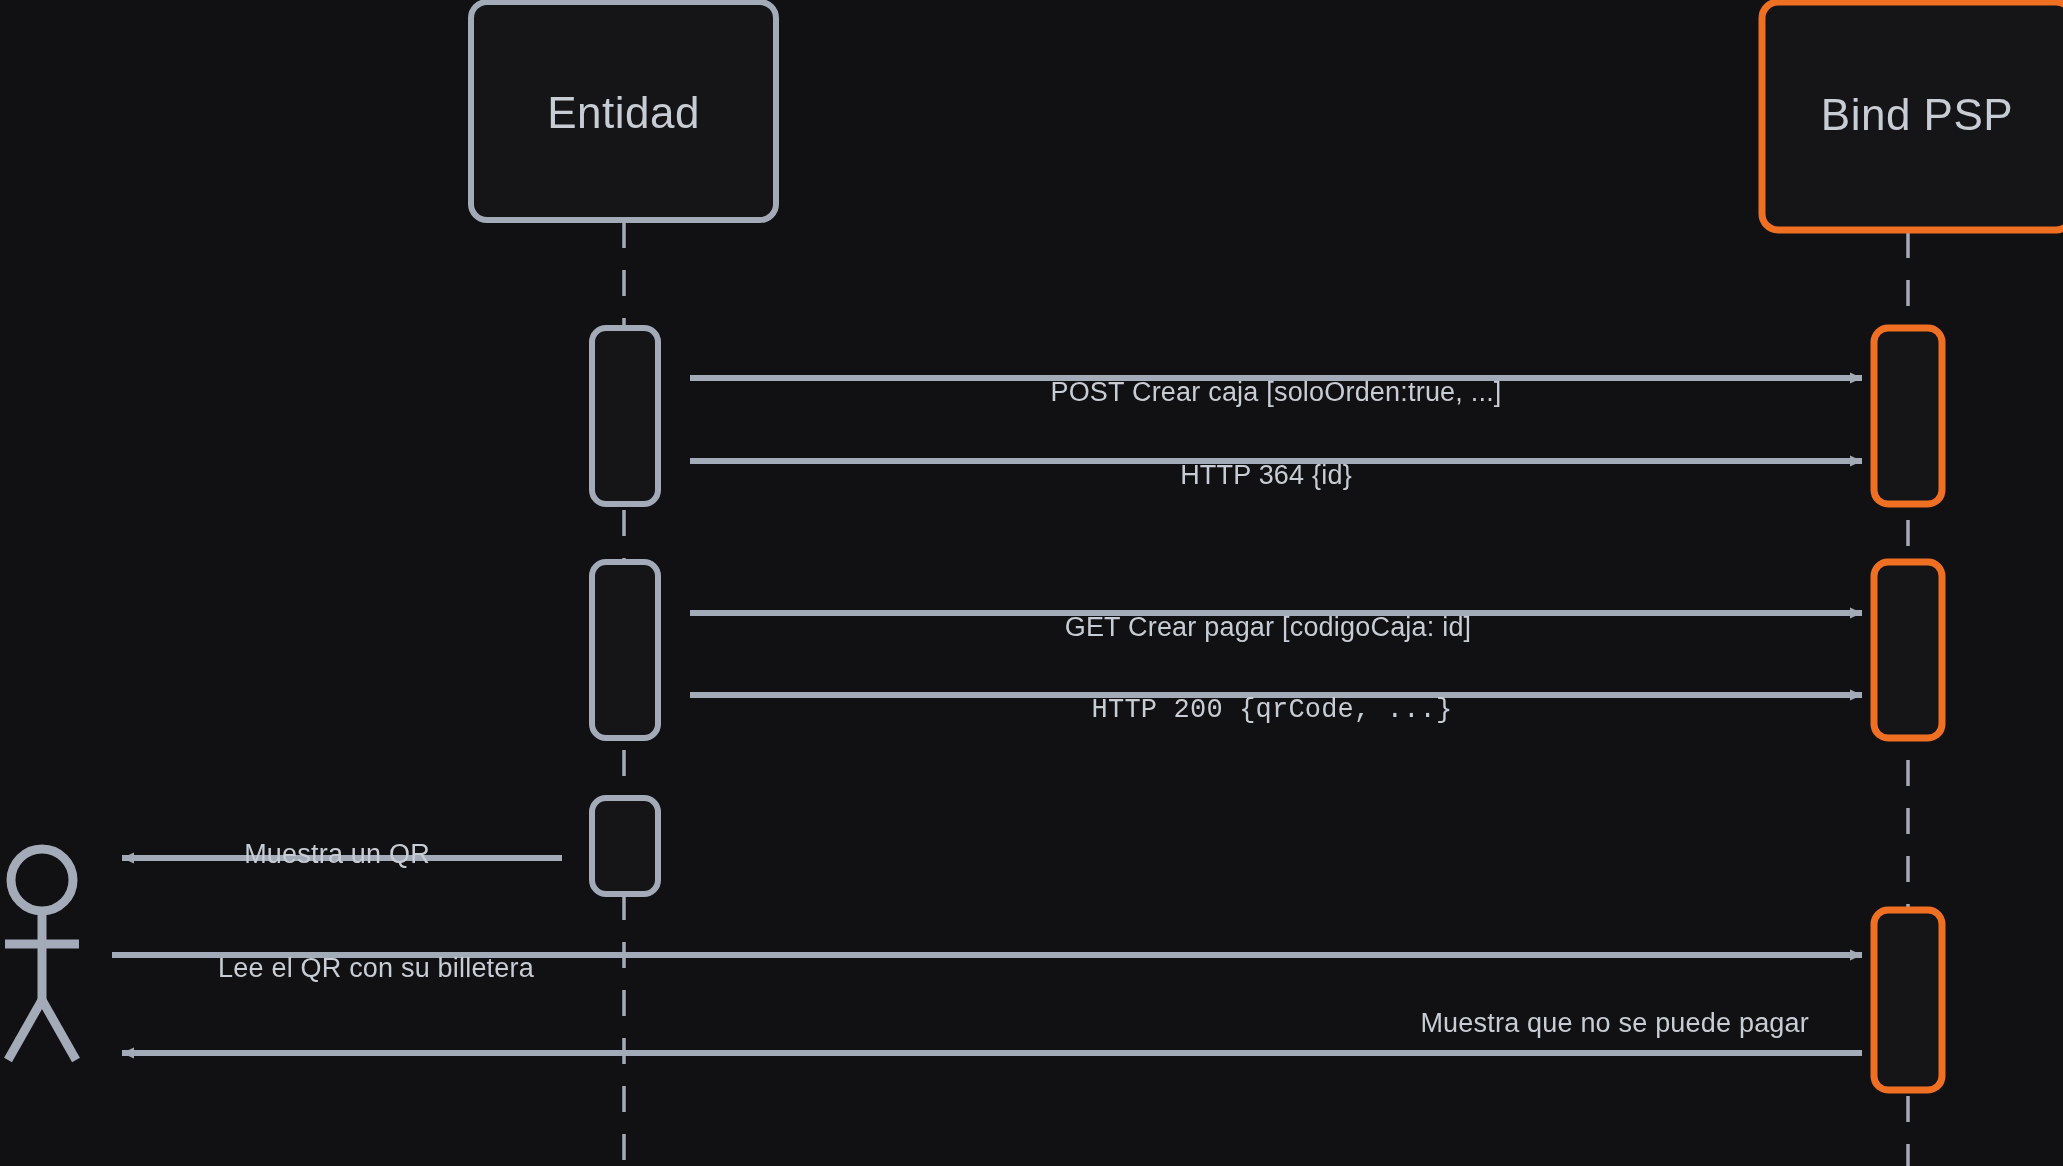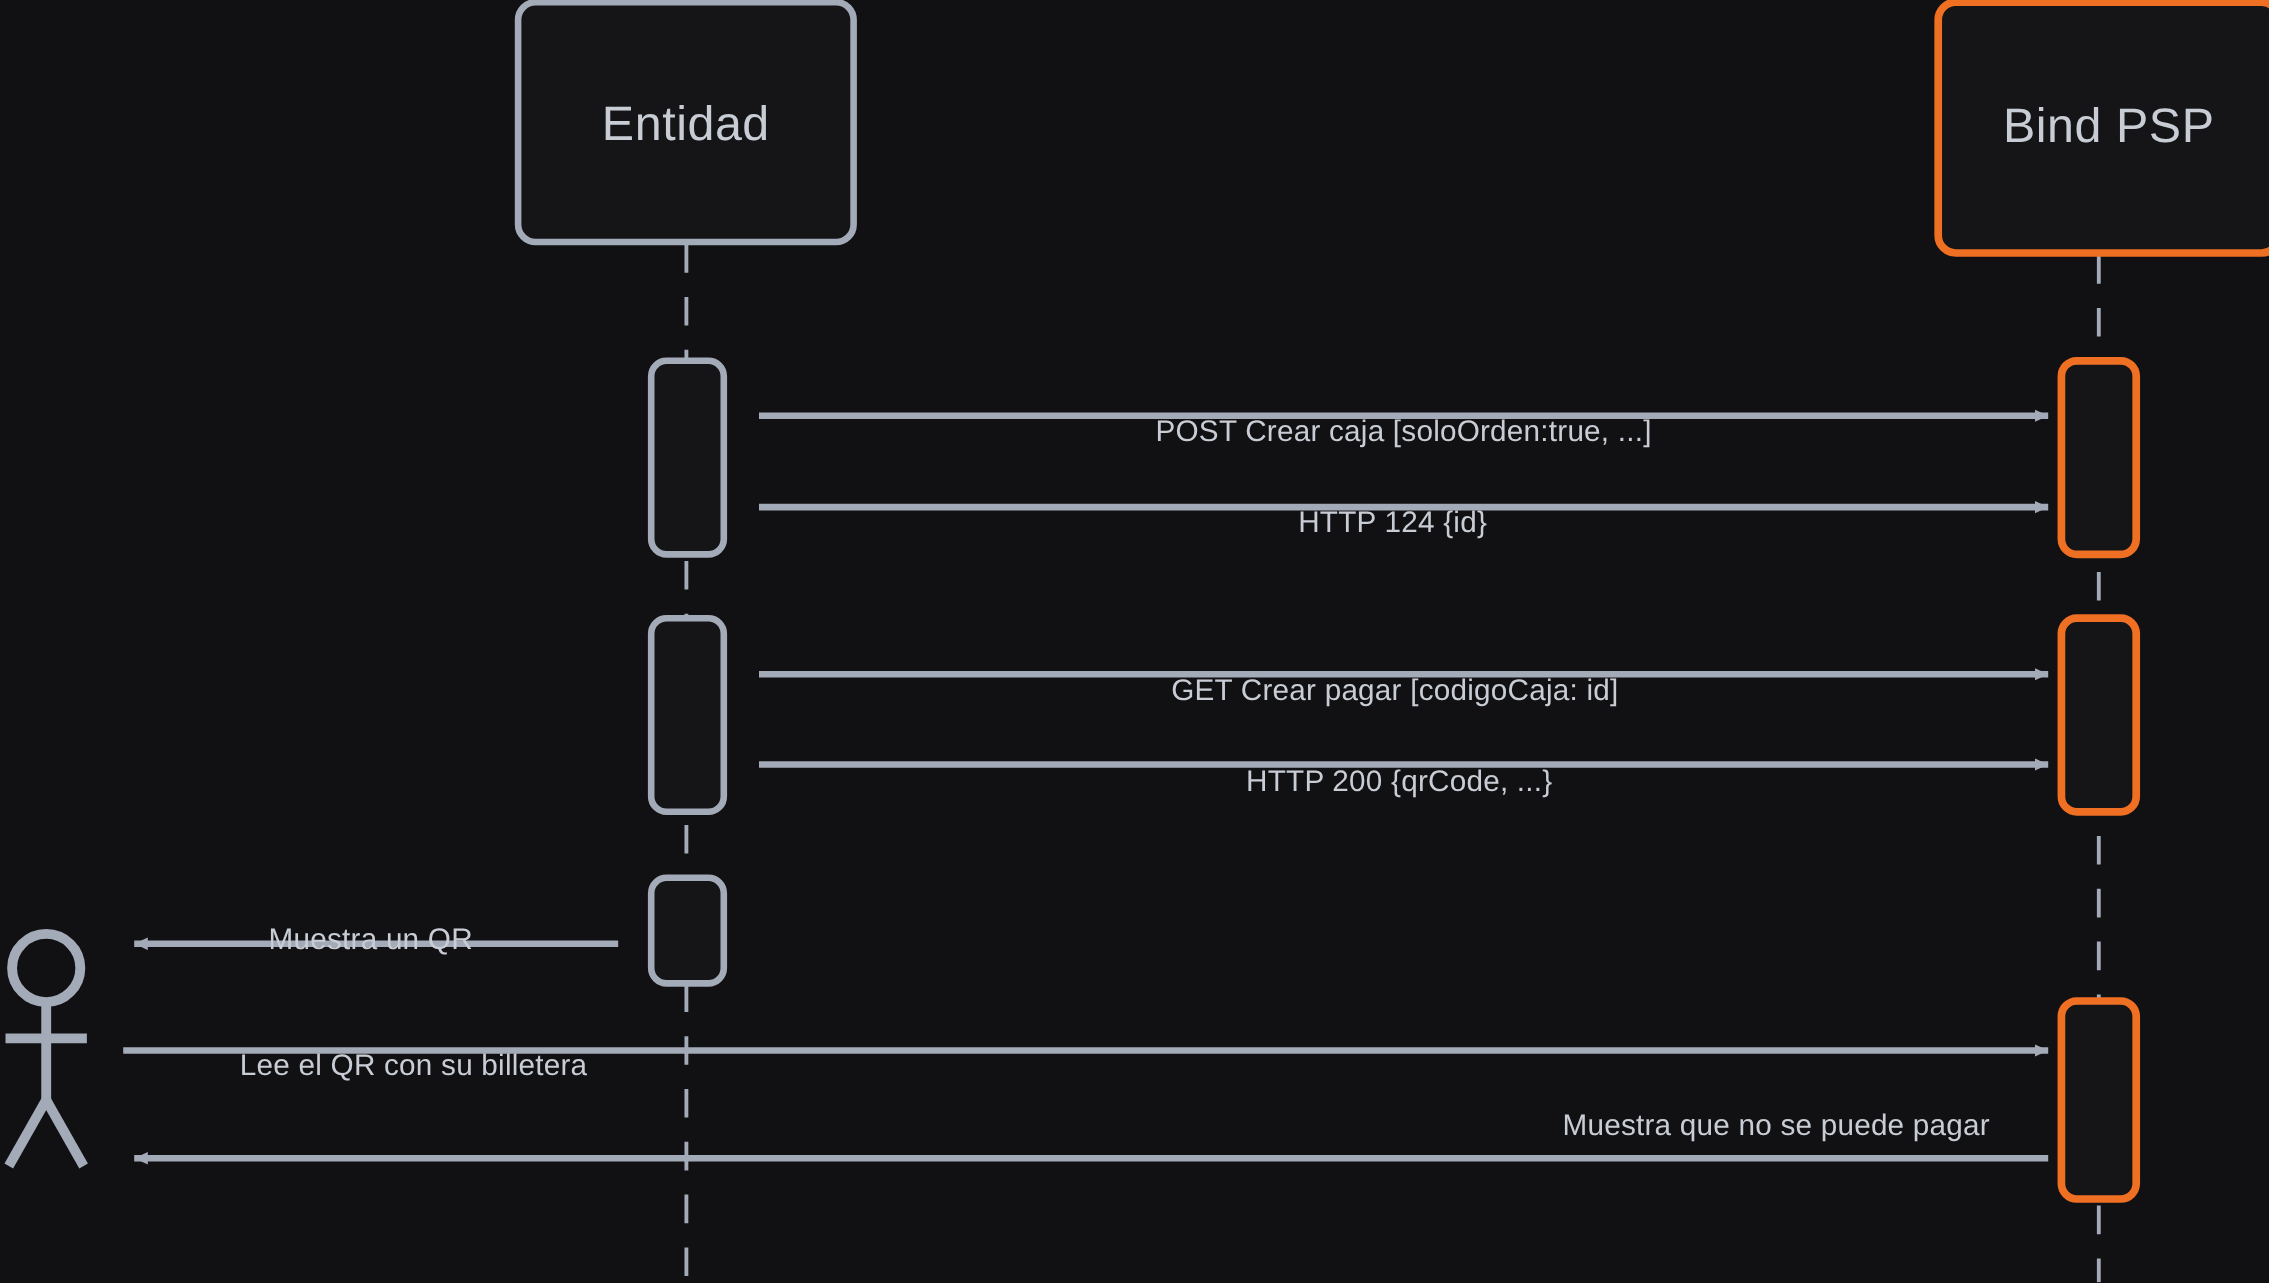--- a/index.html
+++ b/index.html
@@ -104,25 +104,25 @@
 
     <line x1="1862" y1="1053" x2="122" y2="1053" stroke="#a3aab8" stroke-width="6" marker-end="url(#arrowLeft)"></line>
   </svg>
 
   <div class="participant-label" style="left:471px; top:88px; width:305px;">Entidad</div>
 
   <div class="participant-label" style="left:1762px; top:90px; width:310px;">Bind PSP</div>
 
   <div class="message-label msg-center" style="left:1276px; top:332px;">POST Crear caja [soloOrden:true, ...]</div>
 
-  <div class="message-label msg-center" style="left:1266px; top:415px;">HTTP 124 {id}</div>
+  <div class="message-label msg-center" style="left:1266px; top:415px;">HTTP 364 {id}</div>
 
   <div class="message-label msg-center" style="left:1268px; top:567px;">GET Crear pagar [codigoCaja: id]</div>
 
-  <div class="message-label msg-center" style="left:1272px; top:650px;">HTTP 200 {qrCode, ...}</div>
+  <div class="message-label msg-center" style="left:1272px; top:650px;font-family:Liberation Mono, monospace;">HTTP 200 {qrCode, ...}</div>
 
   <div class="message-label msg-center" style="left:337px; top:794px;">Muestra un QR</div>
 
   <div class="message-label msg-center" style="left:376px; top:908px;">Lee el QR con su billetera</div>
 
   <div class="message-label msg-right" style="left:1809px; top:1008px;">Muestra que no se puede pagar</div>
 
 </div>
 
 </body></html>

